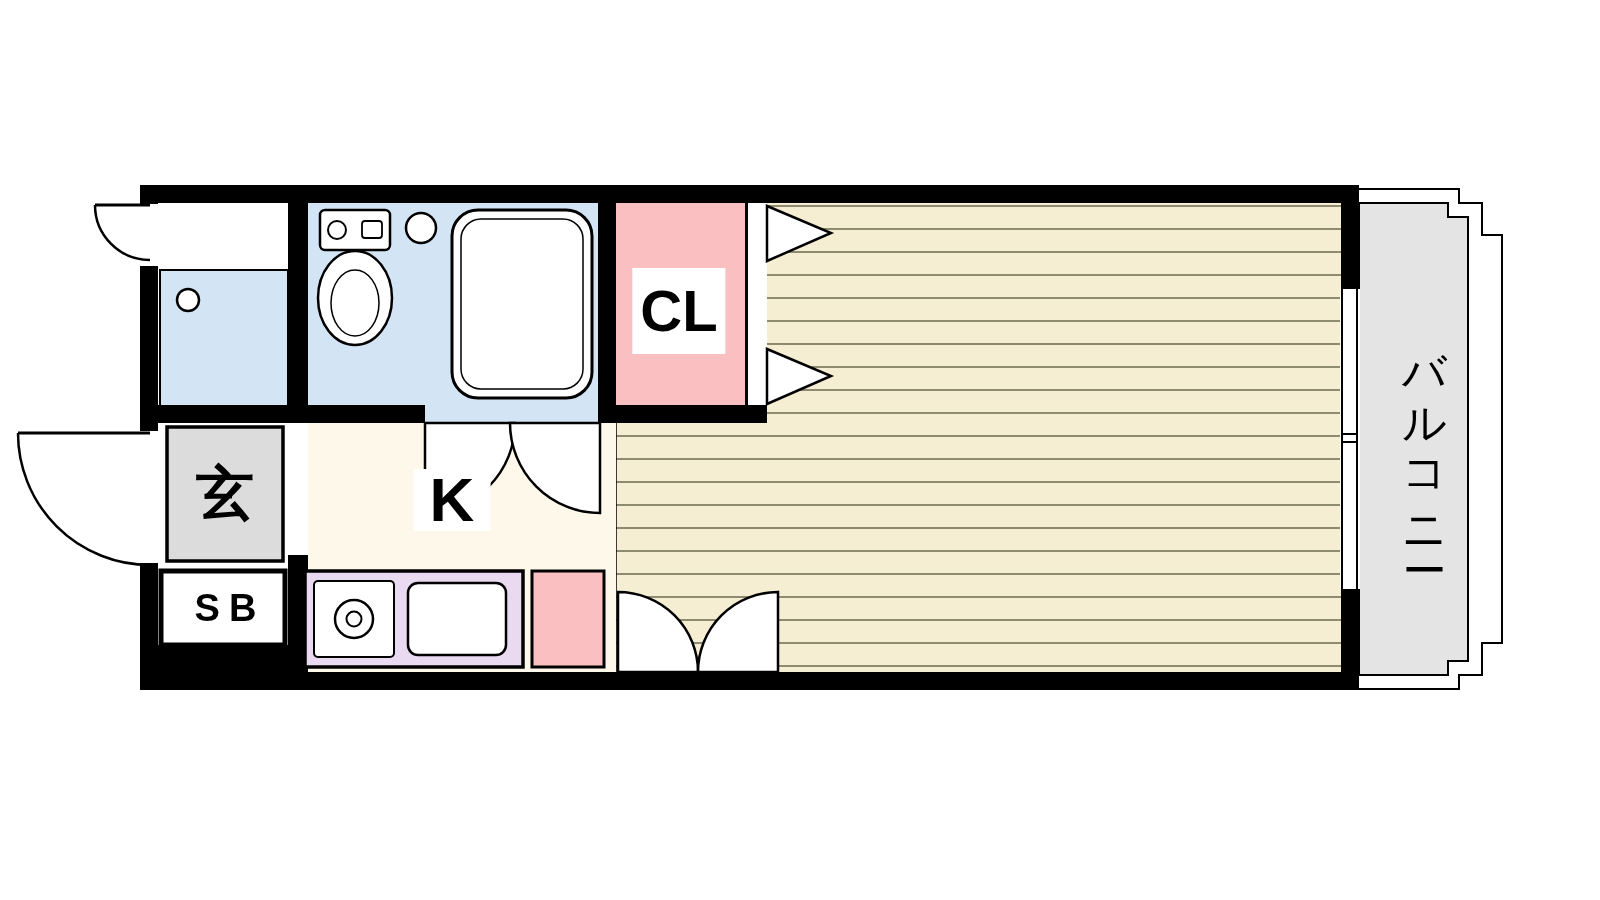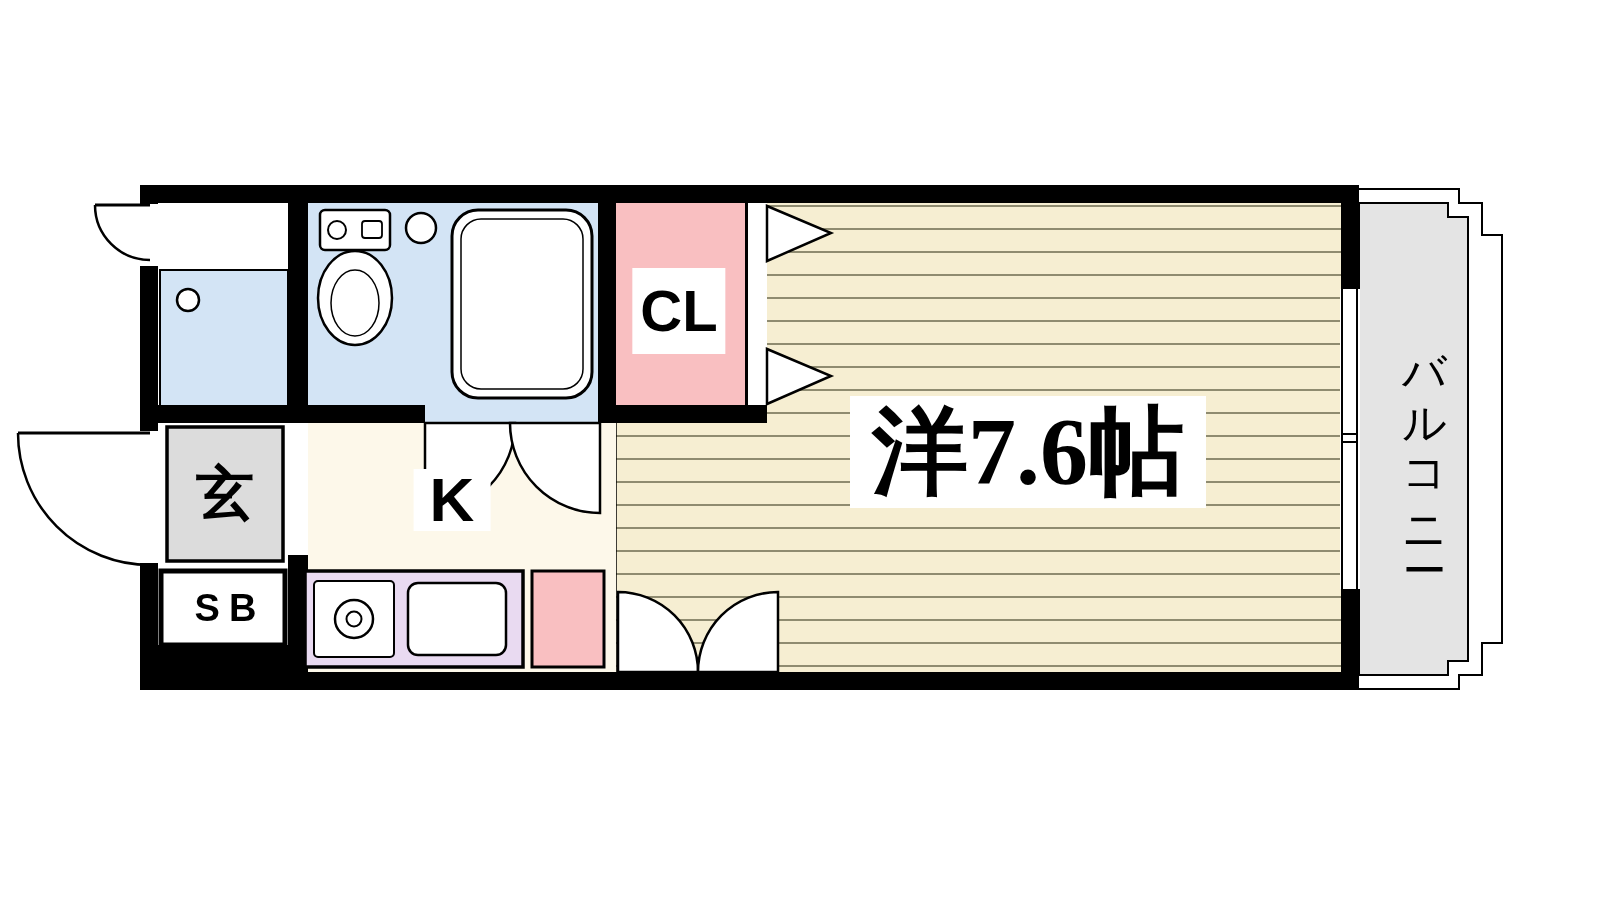--- a/index.html
+++ b/index.html
@@ -129,20 +129,19 @@
     <path d="M767,206 L767,261 L831,233 Z" fill="#fff" stroke="#000" stroke-width="2.5"></path>
     <path d="M767,349 L767,404 L831,376 Z" fill="#fff" stroke="#000" stroke-width="2.5"></path>
 
     <line x1="18" y1="433" x2="150" y2="433" stroke="#000" stroke-width="3"></line>
     <path d="M18,433 A132,132 0 0 0 150,565" fill="none" stroke="#000" stroke-width="2.5"></path>
 
     <line x1="95" y1="205" x2="150" y2="205" stroke="#000" stroke-width="3"></line>
     <path d="M95,205 A55,55 0 0 0 150,260" fill="none" stroke="#000" stroke-width="2.5"></path>
   </svg>
 
-  <div class="label label-main">洋7.6帖</div>
   <div class="label label-cl">CL</div>
   <div class="label label-k">K</div>
   <div class="label label-gen">玄</div>
   <div class="label label-sb">SB</div>
   <div class="label label-balcony">バルコニー</div>
 
 </div>
 
 </body></html>

